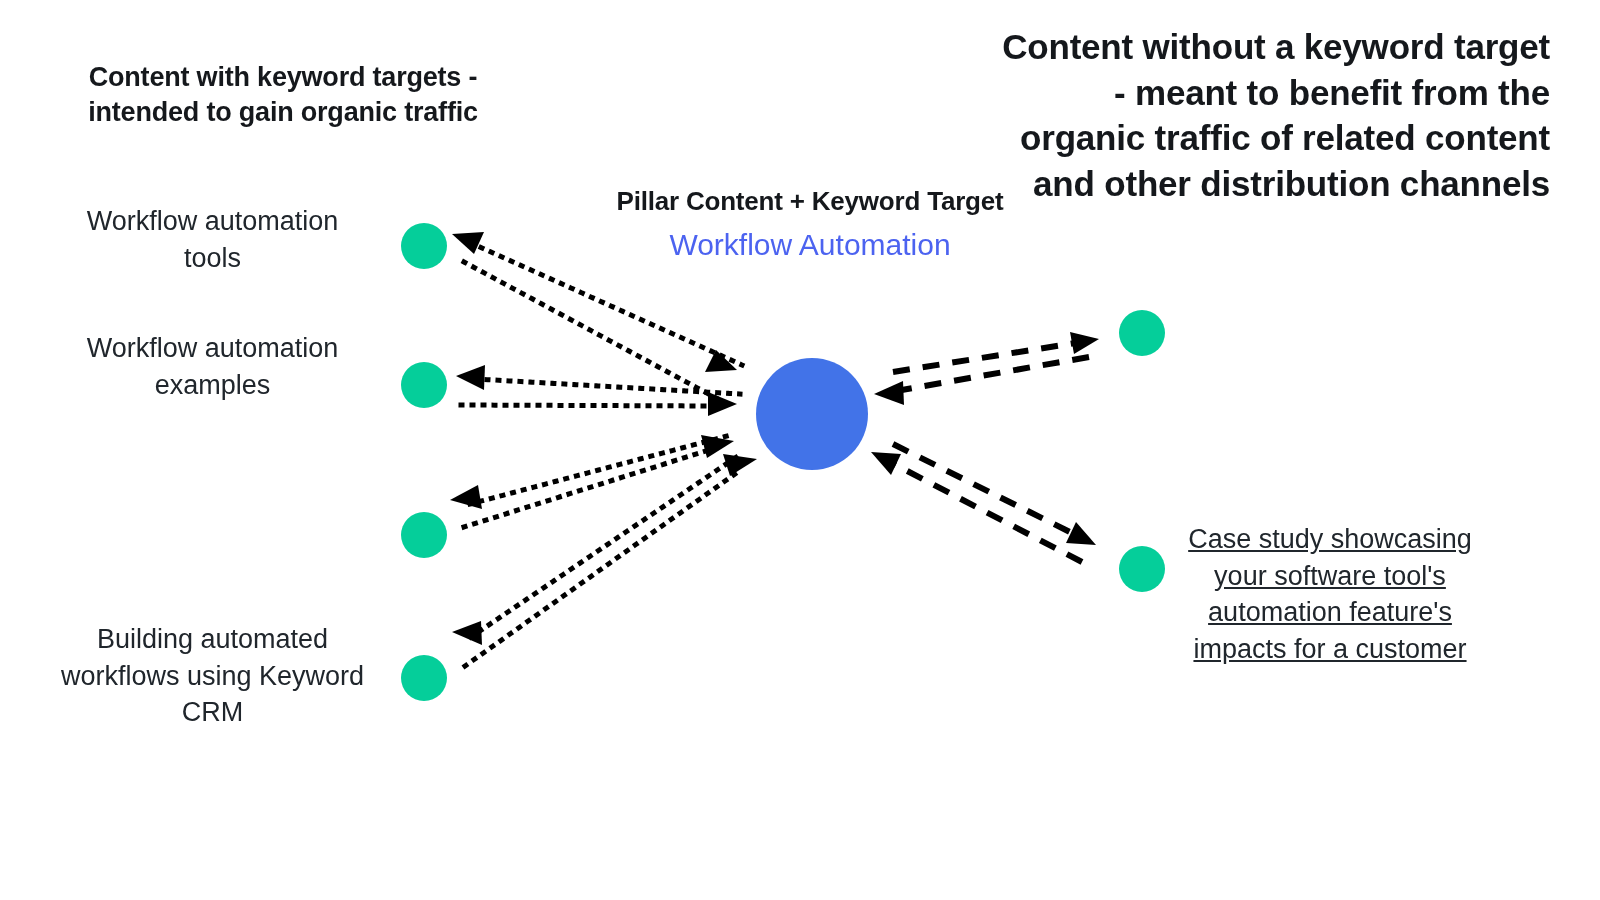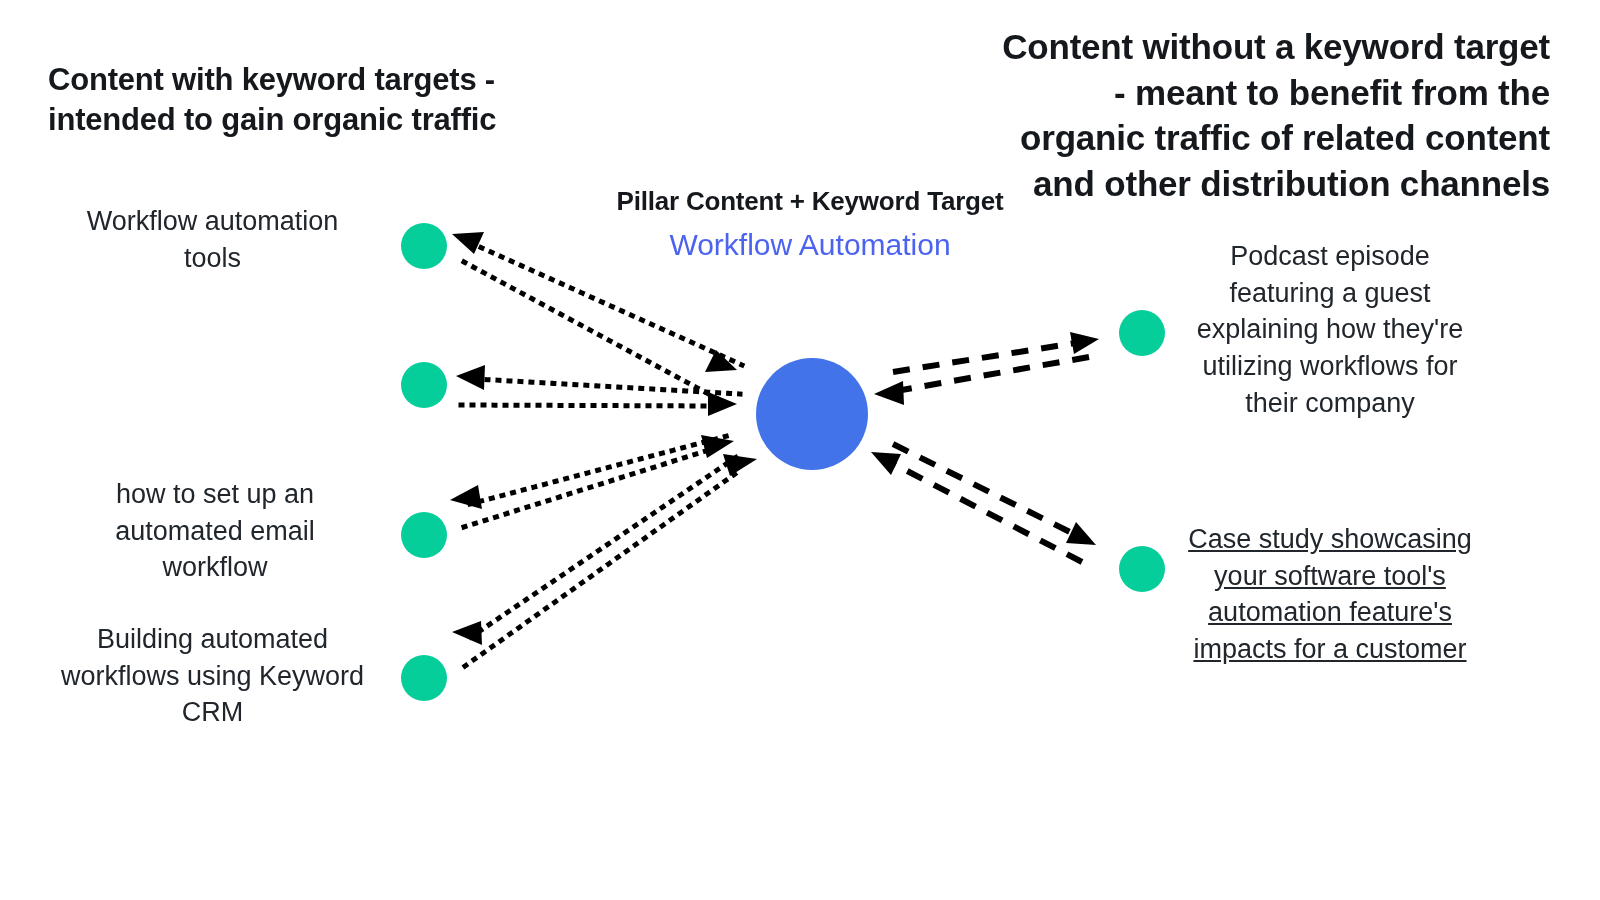--- a/index.html
+++ b/index.html
@@ -24,22 +24,22 @@
     position: absolute;
     font-weight: bold;
     color: #15181c;
     line-height: 1.30;
     letter-spacing: -0.2px;
   }
   #heading-left {
     left: 48px;
     top: 60px;
     width: 470px;
-    font-size: 31px;
-    text-align: left;
+    font-size: 27px;
+    text-align: center;
   }
   #heading-right {
     right: 50px;
     top: 24px;
     width: 560px;
     font-size: 35px;
     text-align: right;
   }
 
   
@@ -194,26 +194,25 @@
   <div id="pillar-keyword">Workflow Automation</div>
 
   <div id="pillar-title">Pillar Content + Keyword Target</div>
 
   <div id="hub-circle"></div>
 
   <div class="node-dot" id="dot-l0"></div>
   <div class="node-label left" id="label-l0">Workflow automation tools</div>
 
   <div class="node-dot" id="dot-l1"></div>
+  <div class="node-label left" id="label-l1">Workflow automation examples</div>
 
   <div class="node-dot" id="dot-l2"></div>
-  <div class="node-label left" id="label-l2">how to set up an automated email workflow</div>
 
   <div class="node-dot" id="dot-l3"></div>
   <div class="node-label left" id="label-l3">Building automated workflows using Keyword CRM</div>
 
   <div class="node-dot" id="dot-r0"></div>
-  <div class="node-label right" id="label-r0">Podcast episode featuring a guest explaining how they're utilizing workflows for their company</div>
 
   <div class="node-dot" id="dot-r1"></div>
   <div class="node-label right" id="label-r1">Case study showcasing your software tool's automation feature's impacts for a customer</div>
 
 </div>
 
 </body></html>

